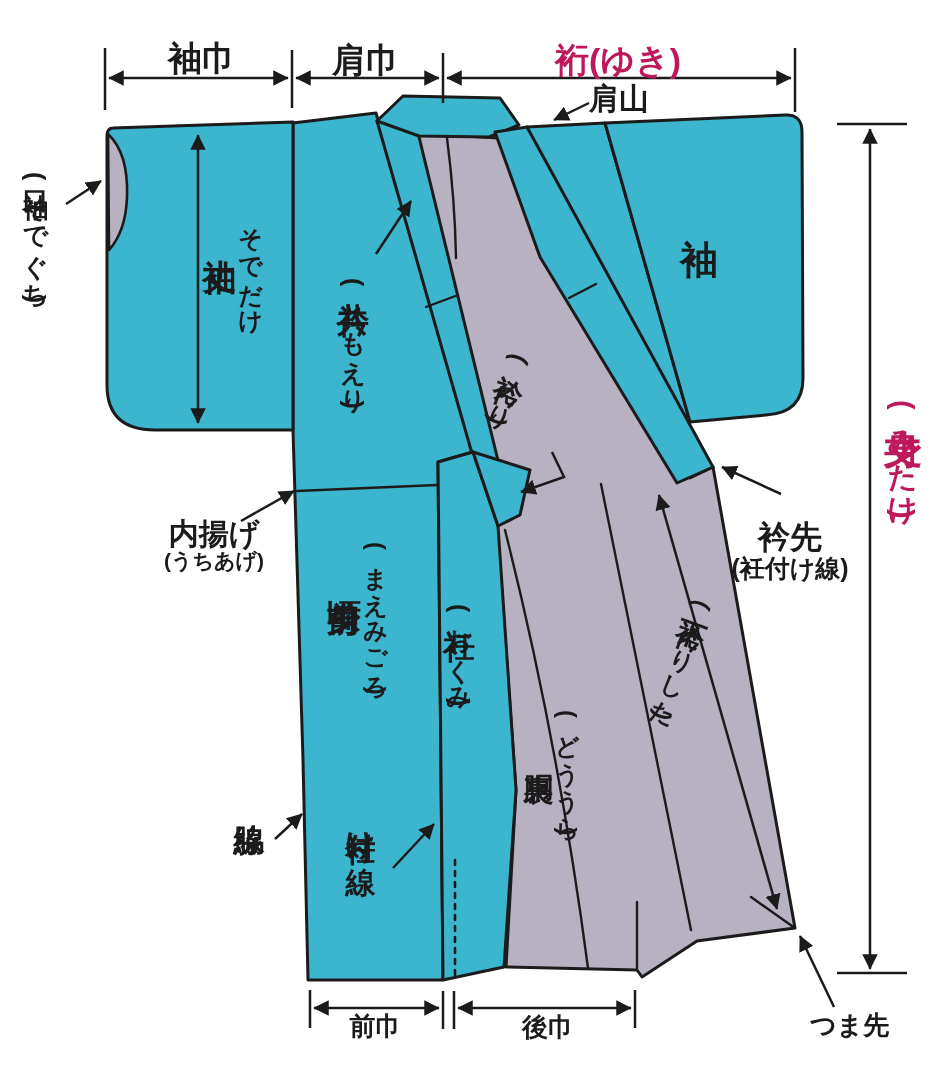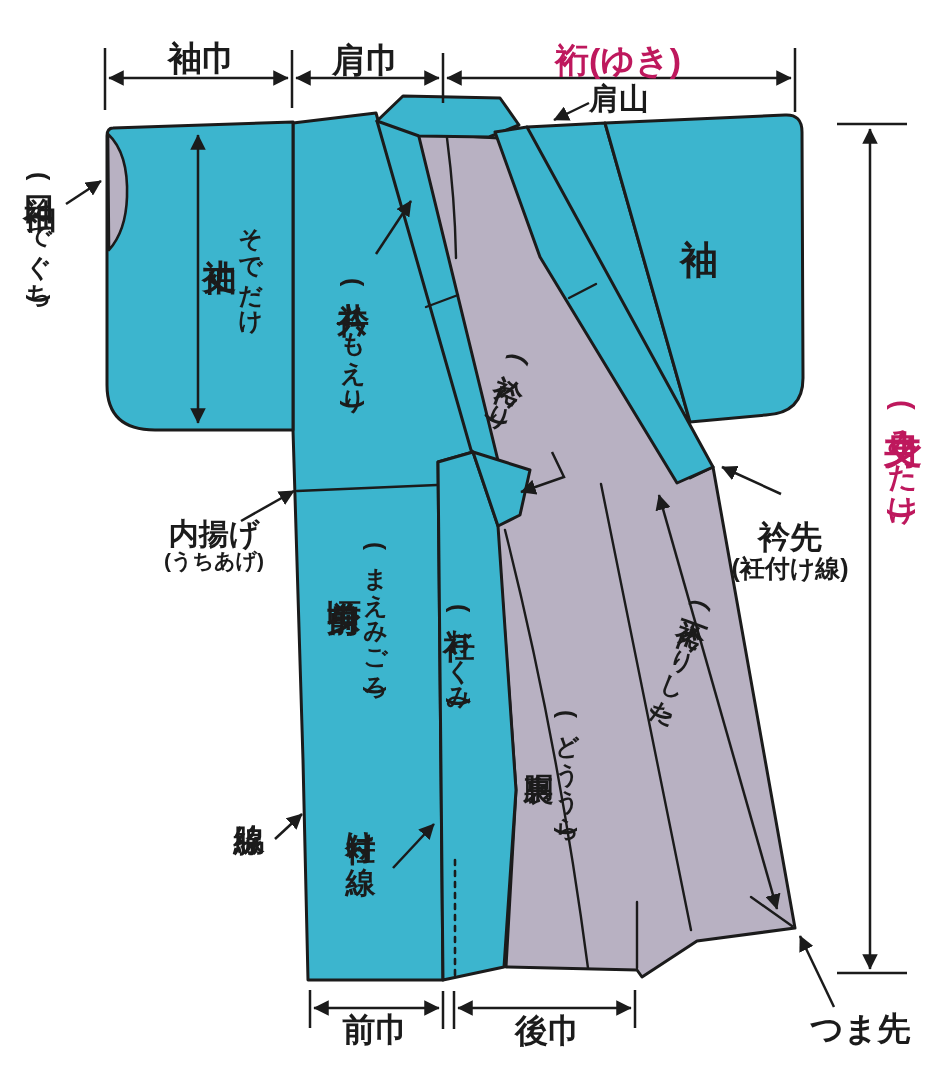--- a/index.html
+++ b/index.html
@@ -5,21 +5,21 @@
   html,body{margin:0;padding:0;background:#ffffff;}
   .stage{position:relative;width:950px;height:1080px;background:#fff;overflow:hidden;
          font-family:"Liberation Sans", sans-serif;color:#1b1b1b;}
   .stage svg{position:absolute;left:0;top:0;}
   .lbl{position:absolute;font-weight:bold;line-height:1.08;white-space:nowrap;}
   .c{text-align:center;}
   .v{writing-mode:vertical-rl;}
   .red{color:#be185d;}
   .s24{font-size:24px;} .s25{font-size:25px;} .s26{font-size:21px;}
   .s29{font-size:29px;} .s30{font-size:30px;} .s31{font-size:31px;}
-  .s32{font-size:32px;margin-top:28px;} .s33{font-size:33px;} .s34{font-size:34px;}
+  .s32{font-size:32px;margin-top:28px;} .s33{font-size:26px;} .s34{font-size:34px;}
   .s38{font-size:38px;}
   .rot20{transform:rotate(20deg);transform-origin:top left;}
   .padT20{padding-top:20px;} .padT32{padding-top:32px;} .padT40{padding-top:40px;}
   .col{display:block;}
 </style>
 </head>
 <body>
 
 <div class="stage">
 

